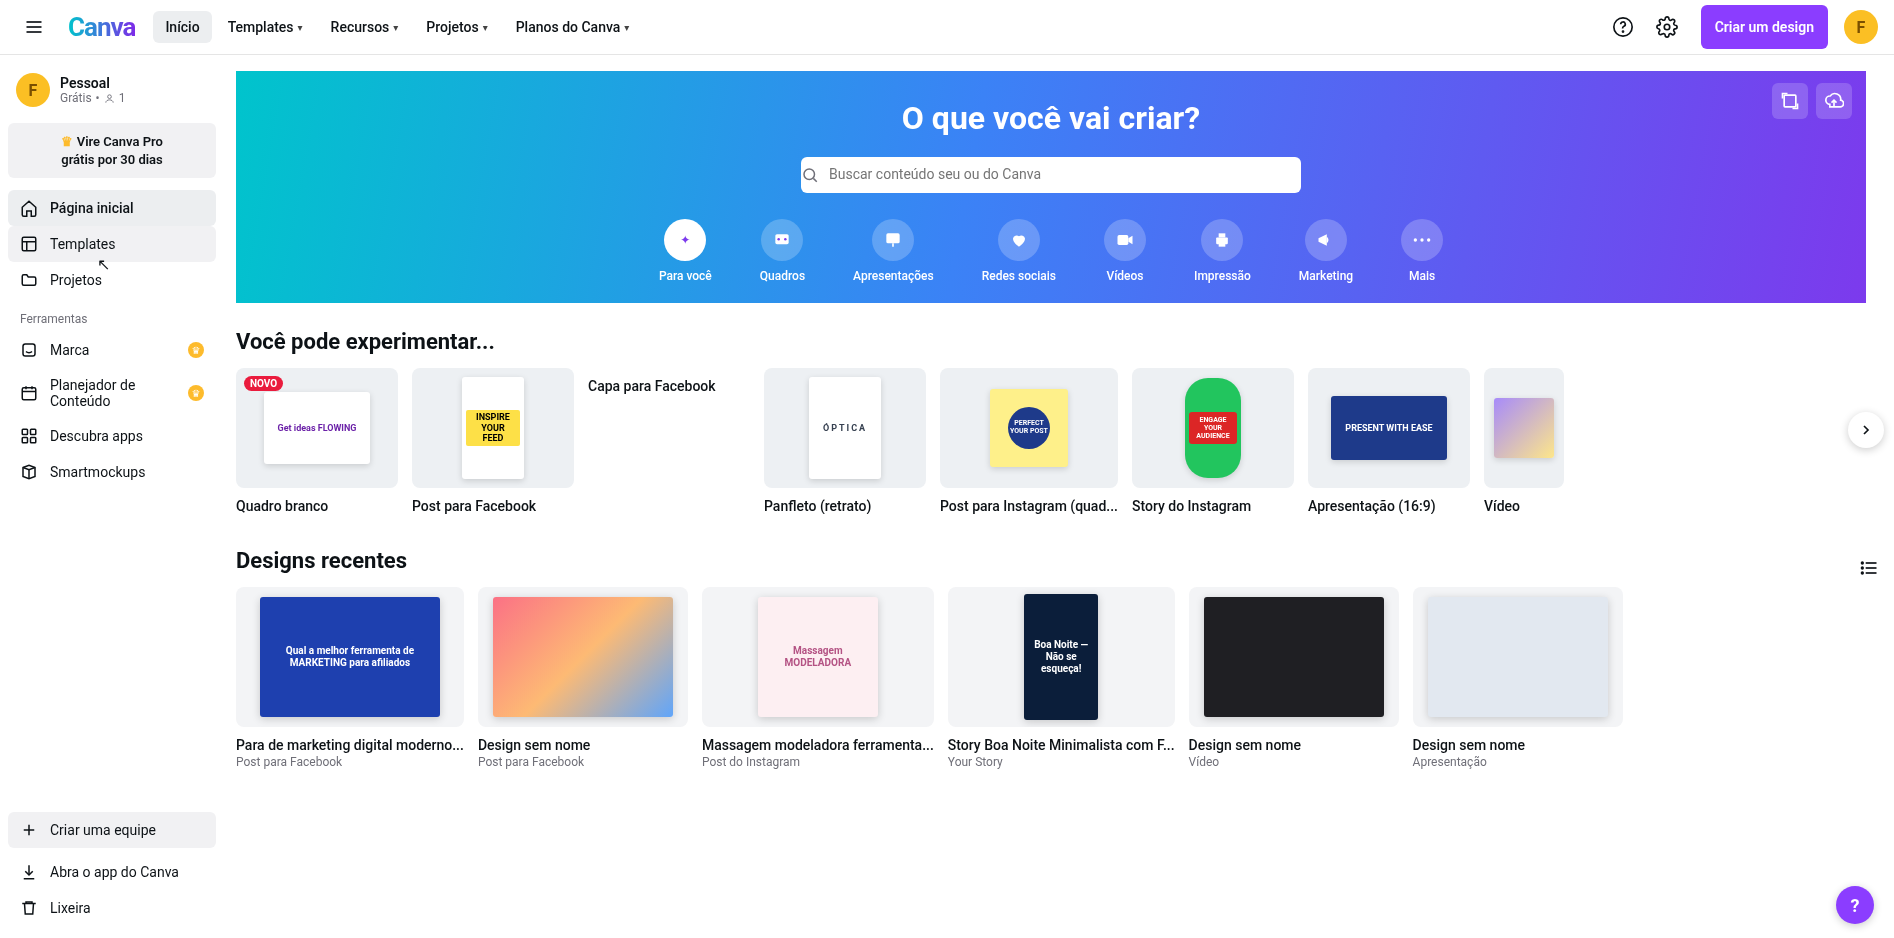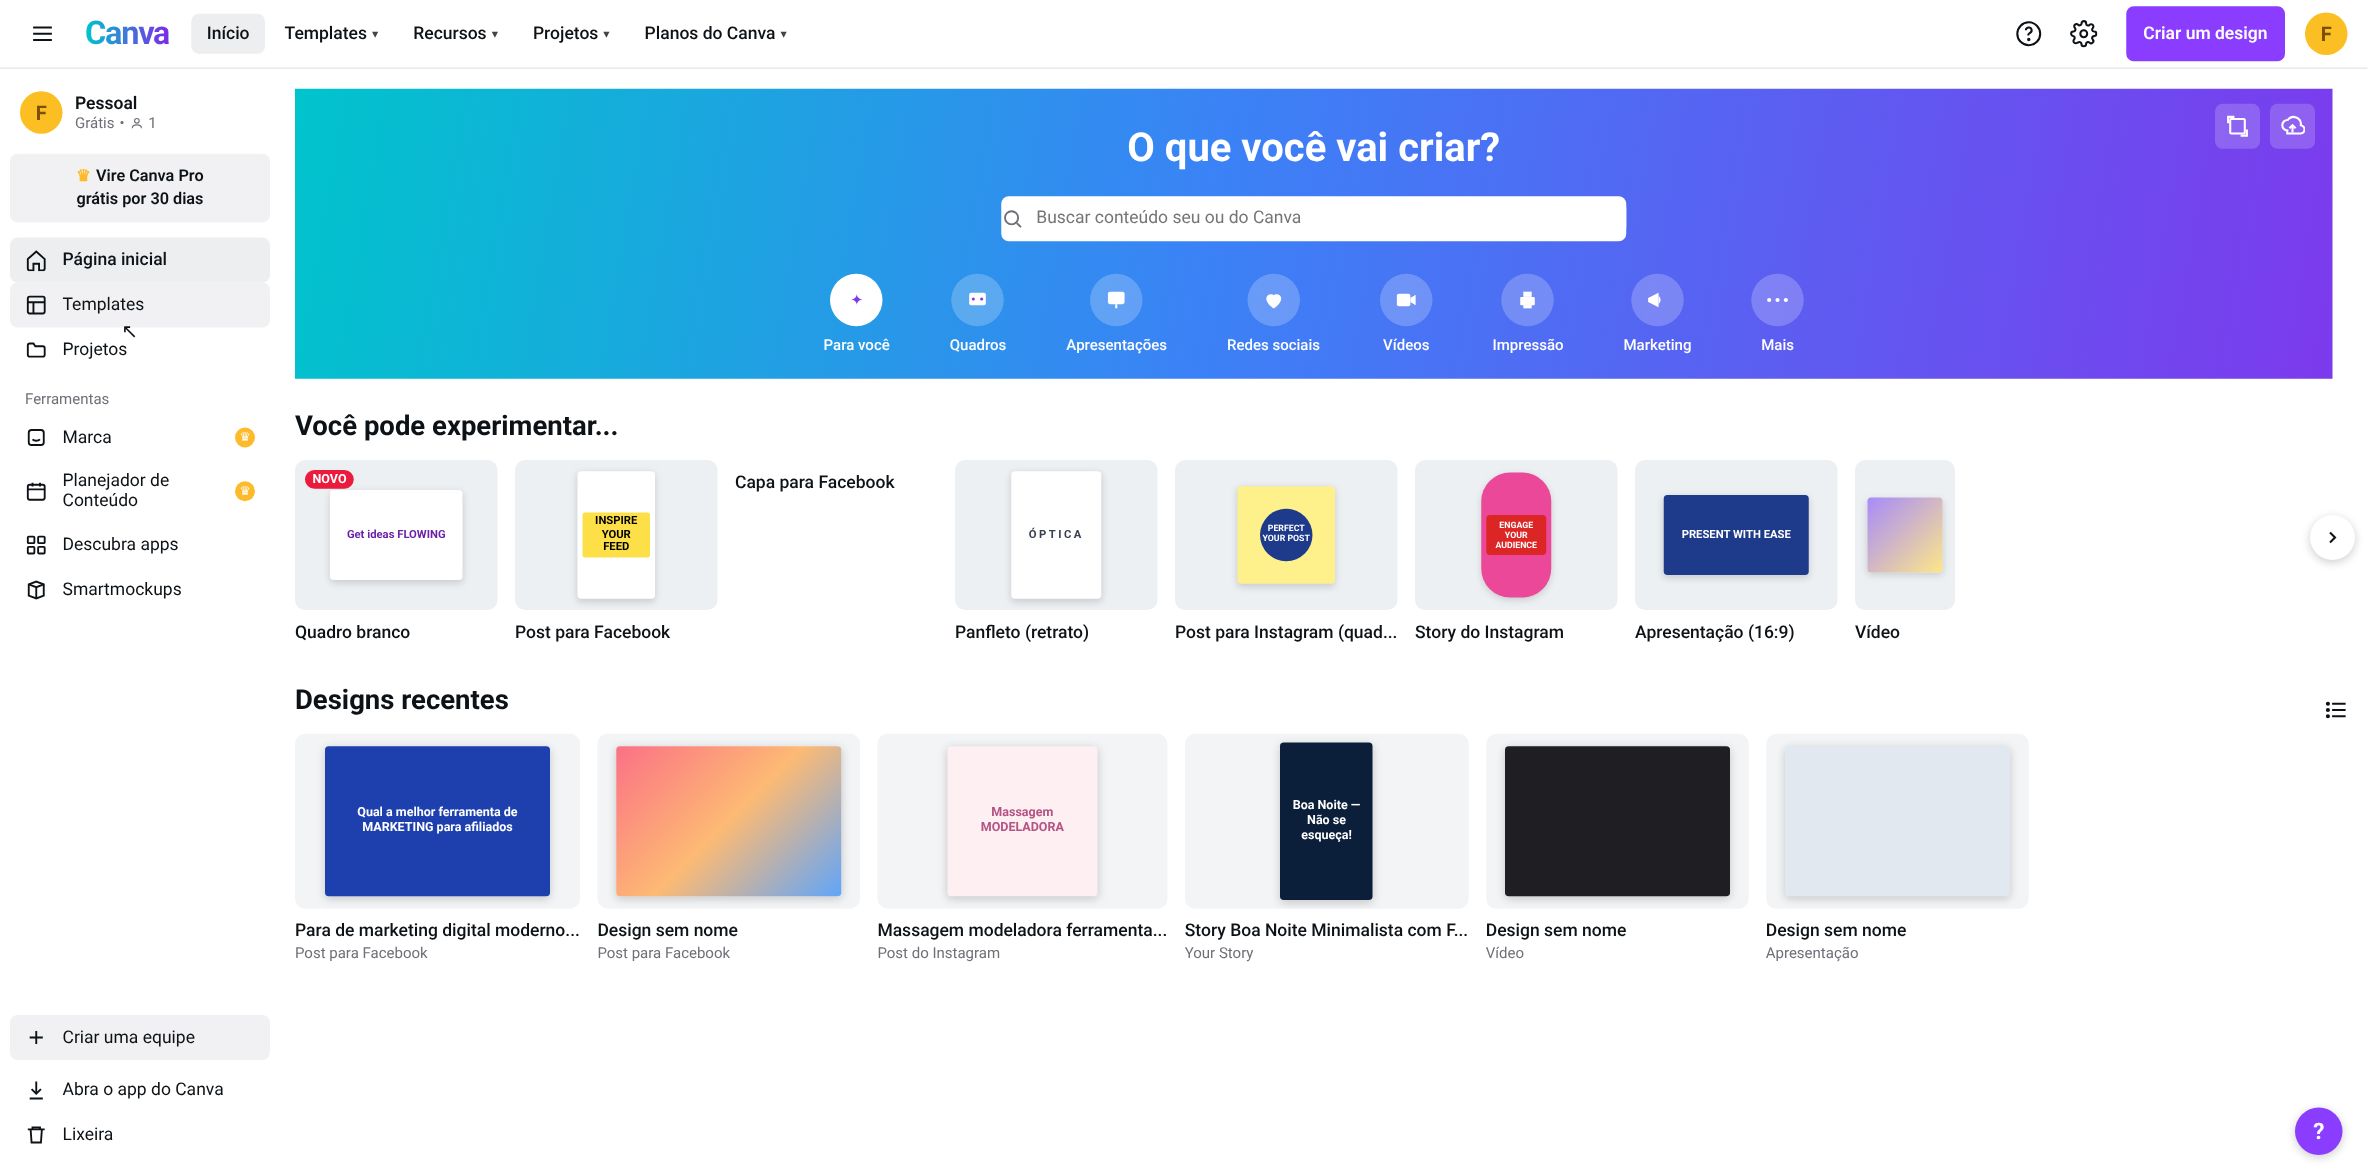--- a/index.html
+++ b/index.html
@@ -390,21 +390,21 @@
           <div class="try-card">
             <div class="try-thumb">
                 <div class="try-inner square" style="background:#fef08a;flex-direction:column;">
                   <div style="background:#1e3a8a;color:#fff;border-radius:50%;width:42px;height:42px;display:flex;align-items:center;justify-content:center;font-size:7px;line-height:1.1;">PERFECT YOUR POST</div>
                 </div>
               </div>
             <div class="try-label">Post para Instagram (quad...</div>
           </div>
           <div class="try-card">
             <div class="try-thumb">
-                <div class="try-inner story" style="background:#ec4899;border-radius:23px;">
+                <div class="try-inner story" style="background:#22c55e;border-radius:23px;">
                   <div style="background:#dc2626;color:#fff;padding:4px;border-radius:3px;font-size:7px;">ENGAGE YOUR AUDIENCE</div>
                 </div>
               </div>
             <div class="try-label">Story do Instagram</div>
           </div>
           <div class="try-card">
             <div class="try-thumb">
                 <div class="try-inner" style="background:#1e3a8a;color:#fff;width:116px;height:64px;">
                   <span>PRESENT WITH EASE</span>
                 </div>

